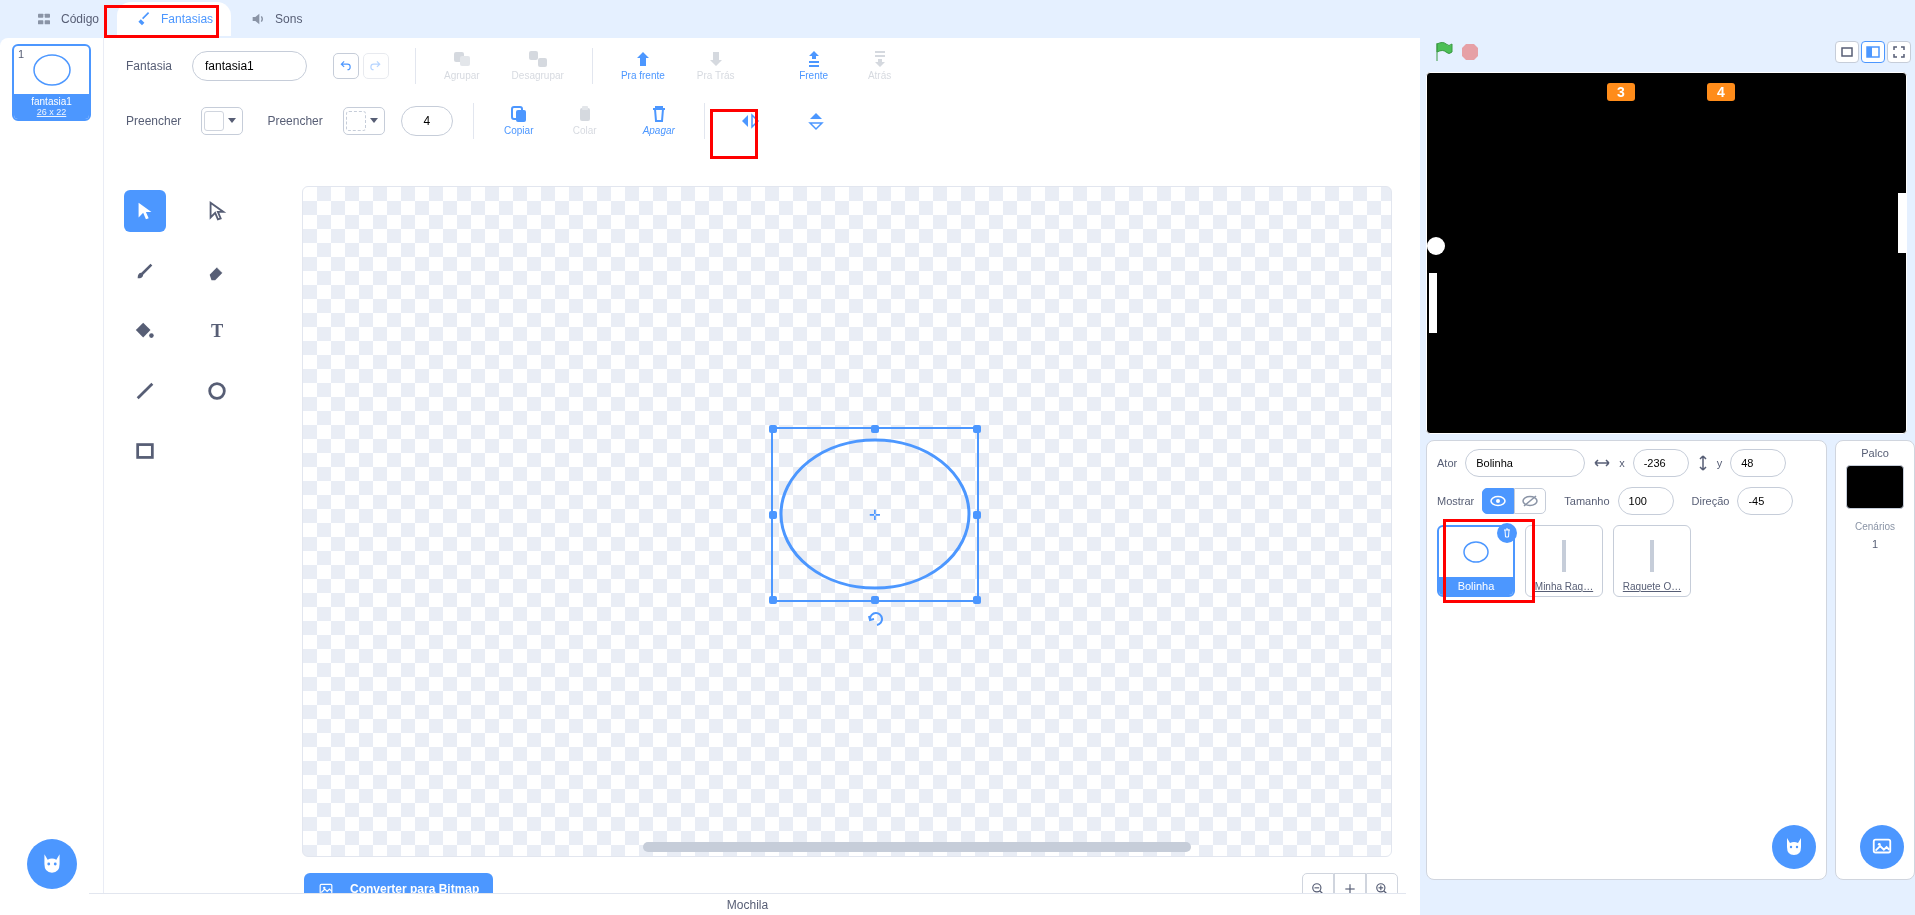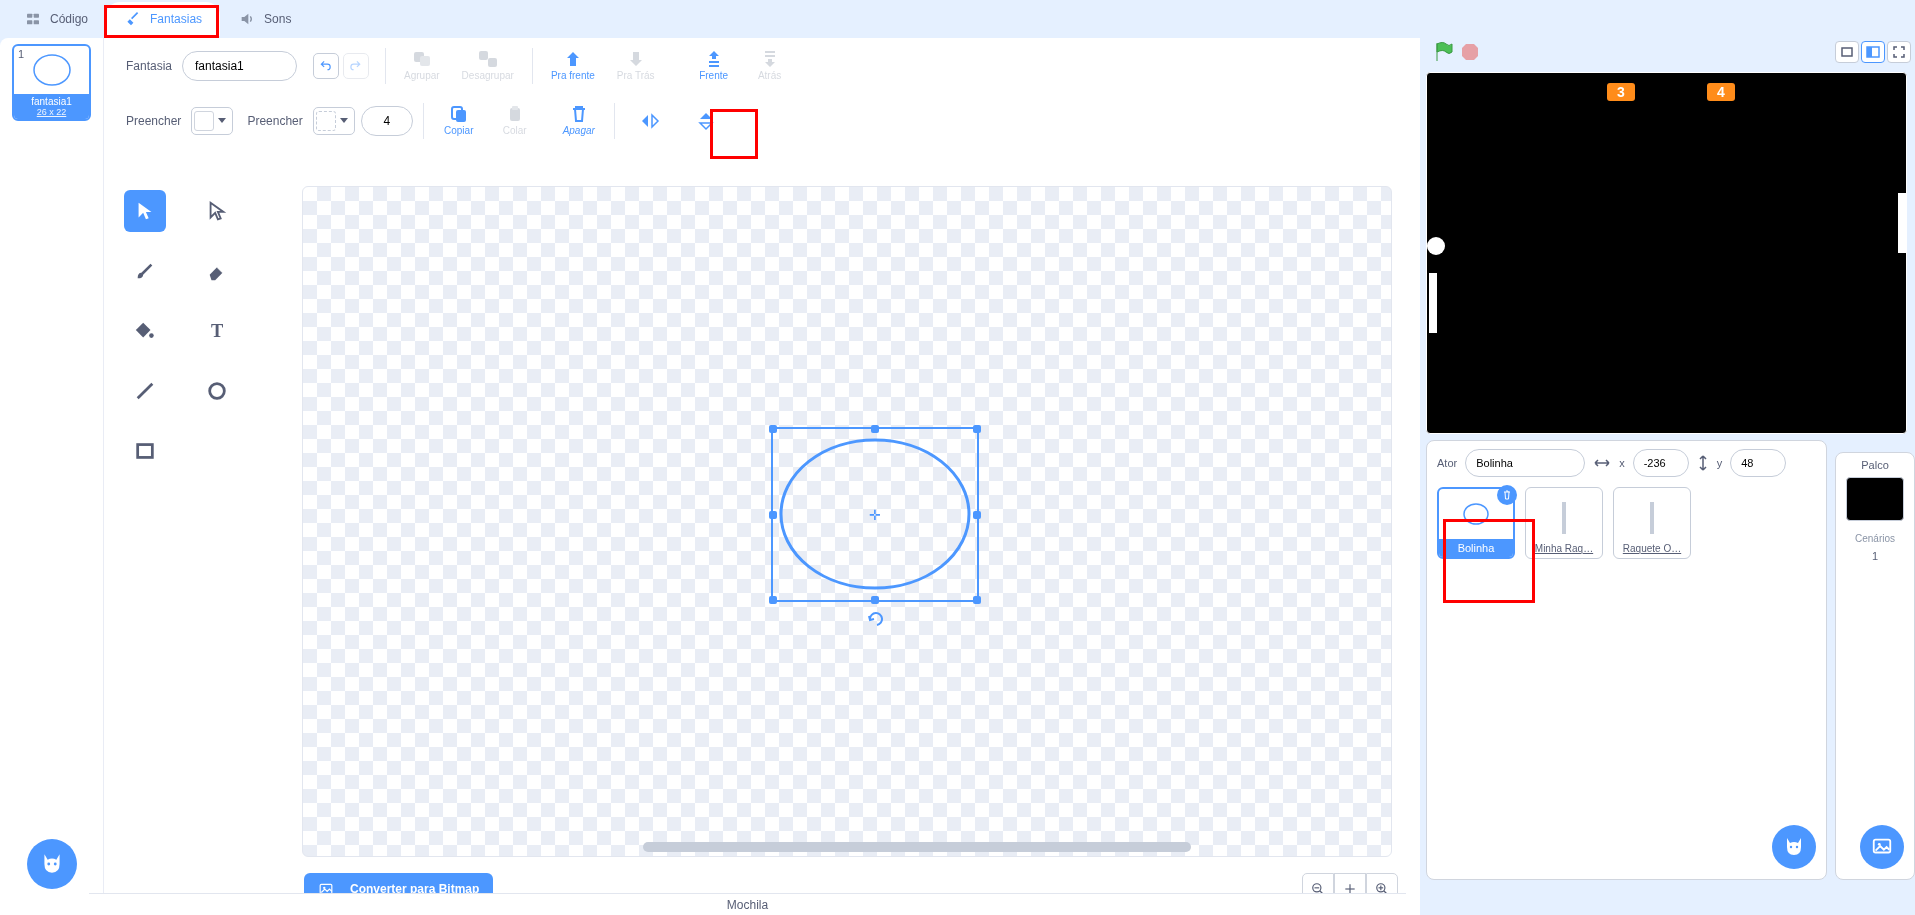--- a/index.html
+++ b/index.html
@@ -1,39 +1,39 @@
 <!DOCTYPE html>
 <html><head>
 <meta charset="utf-8">
 <style>
 * { box-sizing: border-box; margin: 0; padding: 0; }
 body { font-family: "Helvetica Neue", Arial, sans-serif; font-size: 12px; background: #e5f0ff; width: 1915px; height: 915px; overflow: hidden; color: #575e75; }
 
 
-.tab-bar { display: flex; align-items: center; height: 38px; padding-left: 6px; }
+.tab-bar { display: flex; align-items: center; height: 38px; padding-left: 17px; }
 .tab { display: flex; align-items: center; gap: 8px; padding: 0 18px; height: 34px; border-radius: 14px 14px 0 0; color: #575e75; }
 .tab.active { background: #fff; color: #4c97ff; }
 .tab-icon { width: 18px; height: 16px; }
 .tab-text { font-size: 12px; }
 
 
 .main-row { display: flex; height: 877px; }
 
 
 .costume-col { width: 103px; background: #fff; border-radius: 8px 0 0 0; padding: 6px; display:flex; flex-direction:column; justify-content:space-between; align-items:center; }
 .costume-thumb { width: 79px; border: 2px solid #4c97ff; border-radius: 6px; background: #fff; position: relative; padding-top:4px;}
 .costume-thumb .num { position:absolute; top:2px; left:4px; font-size:11px; color:#575e75;}
 .costume-thumb svg { display:block; margin:0 auto;}
 .costume-thumb .label { background:#4c97ff; color:#fff; font-size:10px; text-align:center; padding:2px 0; border-radius: 0 0 4px 4px; margin-top:4px;}
 .costume-thumb .label .small { font-size:9px; opacity:.9;text-decoration:underline;}
 .add-costume-btn { width:50px; height:50px; border-radius:50%; background:#4c97ff; display:flex; align-items:center; justify-content:center; margin-bottom:20px;}
 
 
 .editor-col { flex:1; background:#fff; border-left:1px solid #e9ecf5; display:flex; flex-direction:column; position:relative;}
-.toolbar-1, .toolbar-2 { display:flex; align-items:center; height:55px; padding:0 20px 0 22px; gap:6px;}
+.toolbar-1, .toolbar-2 { display:flex; align-items:center; height:55px; padding:0 20px 0 22px; gap:16px;}
 .toolbar-1 { border-bottom:0;}
 .toolbar-2 { border-top:0;}
 .field-label { font-size:12px; color:#575e75; margin-right:4px;}
 .text-input { height:30px; border:1px solid #c6cdd9; border-radius:16px; padding:0 12px; font-size:12px; width:115px; outline:none;}
 .small-input { width:52px; text-align:center;}
 .btn-group { display:flex; gap:4px; margin:0 6px;}
 .icon-btn { width:26px; height:26px; border:1px solid #c6cdd9; border-radius:5px; display:flex; align-items:center; justify-content:center; color:#4c97ff; background:#fff;}
 .tool-item { display:flex; flex-direction:column; align-items:center; gap:2px; padding:2px 8px; min-width:50px;}
 .tool-item .lbl { font-size:10px; color:#8a94a6; white-space:nowrap;}
 .tool-item.blue .lbl { color:#4c97ff;}
@@ -78,21 +78,21 @@
 .sq-btn { width:24px; height:22px; border:1px solid #c6cdd9; border-radius:4px; background:#fff; display:flex; align-items:center; justify-content:center;}
 
 .stage { position:relative; width:481px; height:362px; background:#000; border:1px solid #fff; border-radius:4px; overflow:hidden;}
 .stage .marker { position:absolute; top:10px; background:#ff8c1a; color:#fff; font-size:14px; font-weight:600; padding:1px 10px; border-radius:3px;}
 .stage .ball { position:absolute; width:18px; height:18px; background:#fff; border-radius:50%; left:0px; top:164px;}
 .stage .paddle { position:absolute; width:8px; height:60px; background:#fff; }
 
 
 .sprite-row { display:flex; gap:8px; height:440px;}
 .sprite-pane { flex:1; background:#fff; border:1px solid #d0d5de; border-radius:8px; padding:8px 10px; position:relative;}
-.palco-pane { width:80px; background:#fff; border:1px solid #d0d5de; border-radius:8px; padding:6px; display:flex; flex-direction:column; align-items:center; gap:6px; position:relative;margin-top:12px;}
+.palco-pane { width:80px; background:#fff; border:1px solid #d0d5de; border-radius:8px; padding:6px; display:flex; flex-direction:column; align-items:center; gap:6px; position:relative;}
 .info-row { display:flex; align-items:center; gap:8px; margin-bottom:10px; font-size:11px; flex-wrap:wrap;}
 .info-input { height:28px; border:1px solid #c6cdd9; border-radius:14px; padding:0 10px; font-size:11px; width:56px;}
 .info-input.wide { width:120px; text-align:left;}
 .vis-btn { width:32px; height:26px; border:1px solid #c6cdd9; background:#fff; display:flex; align-items:center; justify-content:center;}
 .vis-btn.active { background:#4c97ff; color:#fff; border-color:#4c97ff;}
 .vis-group { display:flex;}
 .vis-group .vis-btn:first-child { border-radius:5px 0 0 5px;}
 .vis-group .vis-btn:last-child  { border-radius:0 5px 5px 0;}
 
 .sprite-list { display:flex; gap:10px; margin-top:6px;}
@@ -434,20 +434,41 @@
               <path d="M2 6 H16 M2 6 L5 3 M2 6 L5 9 M16 6 L13 3 M16 6 L13 9" stroke="#575e75" stroke-width="1.5" fill="none"></path>
             </svg>
           <span>x</span>
           <input class="info-input" value="-236" style="">
           <svg width="12" height="18">
               <path d="M6 2 V16 M6 2 L3 5 M6 2 L9 5 M6 16 L3 13 M6 16 L9 13" stroke="#575e75" stroke-width="1.5" fill="none"></path>
             </svg>
           <span>y</span>
           <input class="info-input" value="48" style="">
         </div>
+        <div class="info-row">
+          <span>Mostrar</span>
+          <div class="vis-group">
+            <div class="vis-btn active">
+                <svg width="16" height="12">
+                  <ellipse cx="8" cy="6" rx="7" ry="4.5" fill="none" stroke="#fff" stroke-width="1.5"></ellipse>
+                  <circle cx="8" cy="6" r="2" fill="#fff"></circle>
+                </svg>
+              </div>
+            <div class="vis-btn">
+                <svg width="16" height="12">
+                  <ellipse cx="8" cy="6" rx="7" ry="4.5" fill="none" stroke="#8a94a6" stroke-width="1.5"></ellipse>
+                  <line x1="2" y1="11" x2="14" y2="1" stroke="#8a94a6" stroke-width="1.5"></line>
+                </svg>
+              </div>
+          </div>
+          <span style="margin-left:10px">Tamanho</span>
+          <input class="info-input" value="100" style="">
+          <span style="margin-left:10px">Direção</span>
+          <input class="info-input" value="-45" style="">
+        </div>
 
         <div class="sprite-list">
           <div class="sprite-card active">
             <div class="del">
                 <svg width="10" height="10">
                   <path d="M2 2 H8 M3 2 L3.5 9 H6.5 L7 2 M4 1 H6 V2" stroke="#fff" stroke-width="1" fill="none"></path>
                 </svg>
               </div>
             <div class="mini">
                 <svg width="30" height="26">

